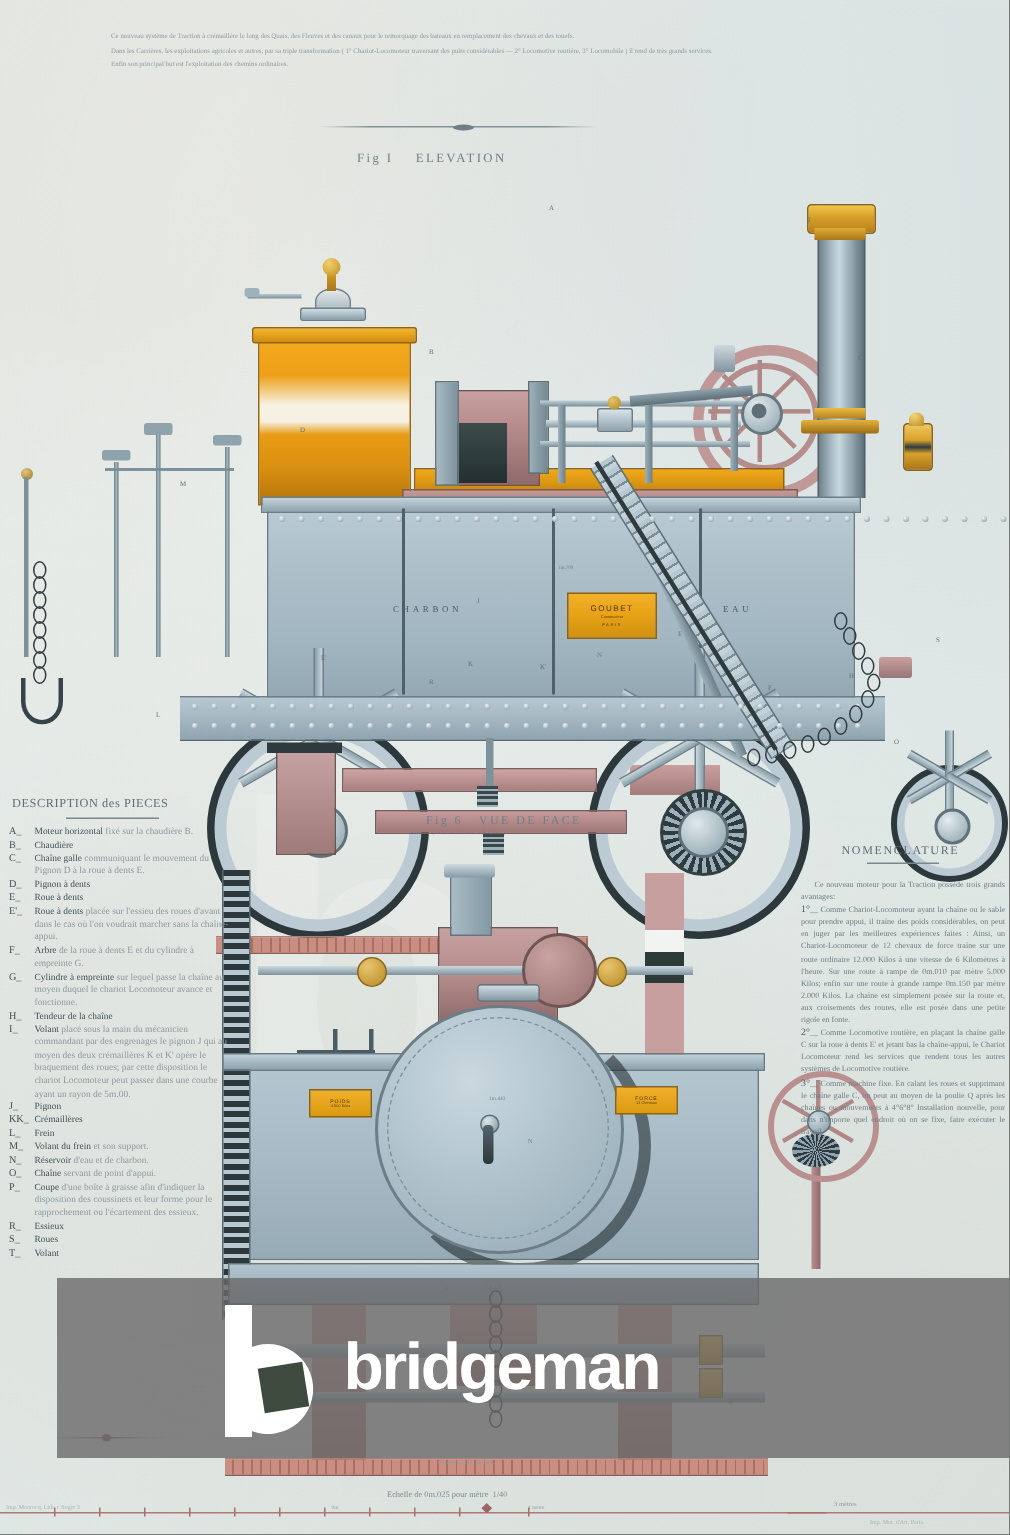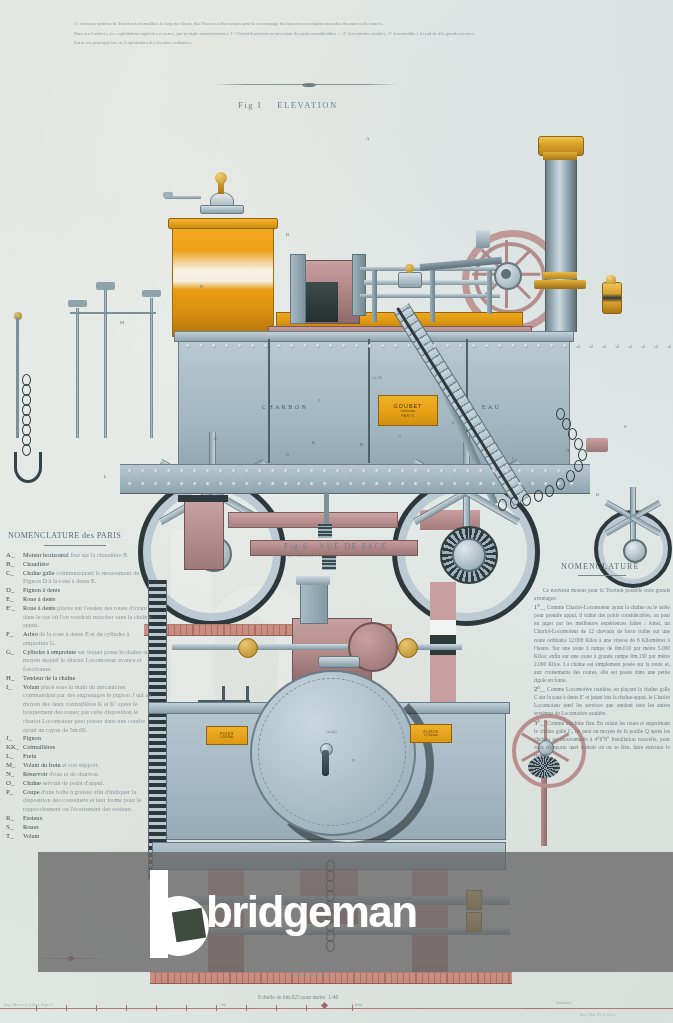--- a/index.html
+++ b/index.html
@@ -375,21 +375,21 @@
     background:linear-gradient(180deg,#ecc055,#b8861d);border:1px solid #8a6718;}
   #f2-Pltr{left:486px;top:372px;font-size:4.2px;color:#6f828b;z-index:9;}
   #f2-Gltr{left:296px;top:296px;font-size:4.2px;color:#6f828b;z-index:9;}
   #f2-dimtop{left:324px;top:296px;font-size:3.4px;color:#6f828b;z-index:9;}
 
   
   #wm{position:absolute;left:38px;top:852px;width:635px;height:120px;z-index:30;
     background:rgba(105,105,105,.80);display:flex;align-items:center;gap:14px;
     padding-left:96px;box-sizing:border-box;}
   #wm-logo{position:absolute;left:140px;top:868px;width:92px;height:92px;z-index:31;}
-  #wm-txt{display:flex;flex-direction:column;line-height:.96;z-index:31;margin-left:72px;}
+  #wm-txt{display:flex;flex-direction:column;line-height:.96;z-index:31;margin-left:95px;}
   #wm-txt div{color:#fff;font-family:"Liberation Sans",sans-serif;font-weight:bold;
     font-size:44px;letter-spacing:-1.6px;}
   
   #wm-ghost{position:absolute;left:150px;top:470px;font-size:300px;z-index:2;
     color:rgba(255,255,255,.18);font-family:"Liberation Sans",sans-serif;font-weight:bold;}
 </style>
 </head>
 <body>
 
 <div id="page">
@@ -753,21 +753,21 @@
 
   <div class="f2plaque" id="f2-poids">
     <div class="a">POIDS</div>
     <div class="b">4.500 Kilos</div>
   </div>
   <div class="f2plaque" id="f2-force">
     <div class="a">FORCE</div>
     <div class="b">12 Chevaux</div>
   </div>
 
-  <div class="lbl" id="nom-head">NOMENCLATURE des PARIS</div>
+  <div class="lbl" id="nom-head">DESCRIPTION des PIECES</div>
   <div id="nom-rule"></div>
   <div id="nomen">
       <div class="row">
         <div class="key">A_</div>
         <div class="val"><b style="font-weight:normal;color:#3f5159">Moteur horizontal</b> <span class="dim">fixé sur la chaudière B.</span></div>
       </div>
       <div class="row">
         <div class="key">B_</div>
         <div class="val"><b style="font-weight:normal;color:#3f5159">Chaudière</b></div>
       </div>

